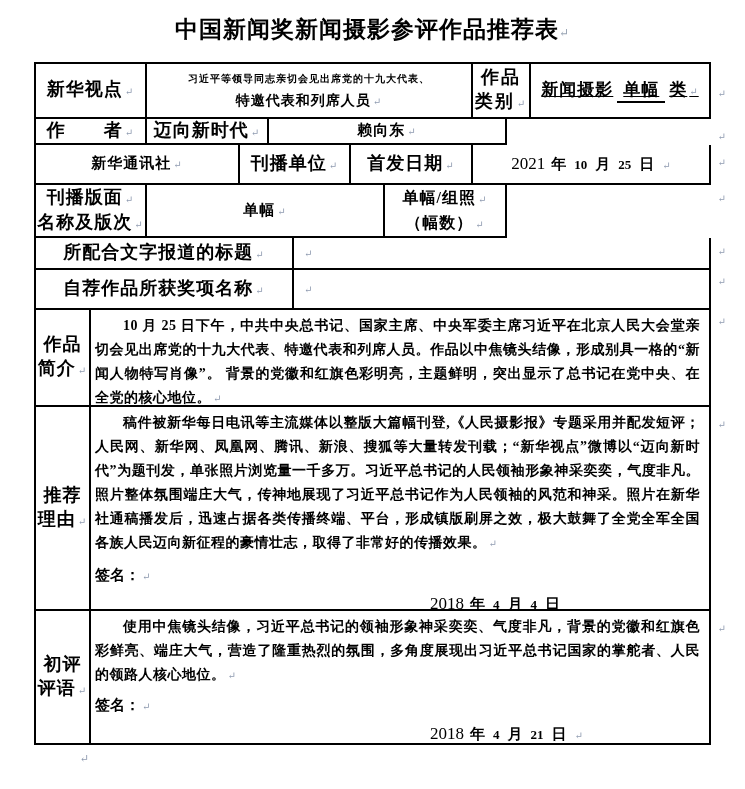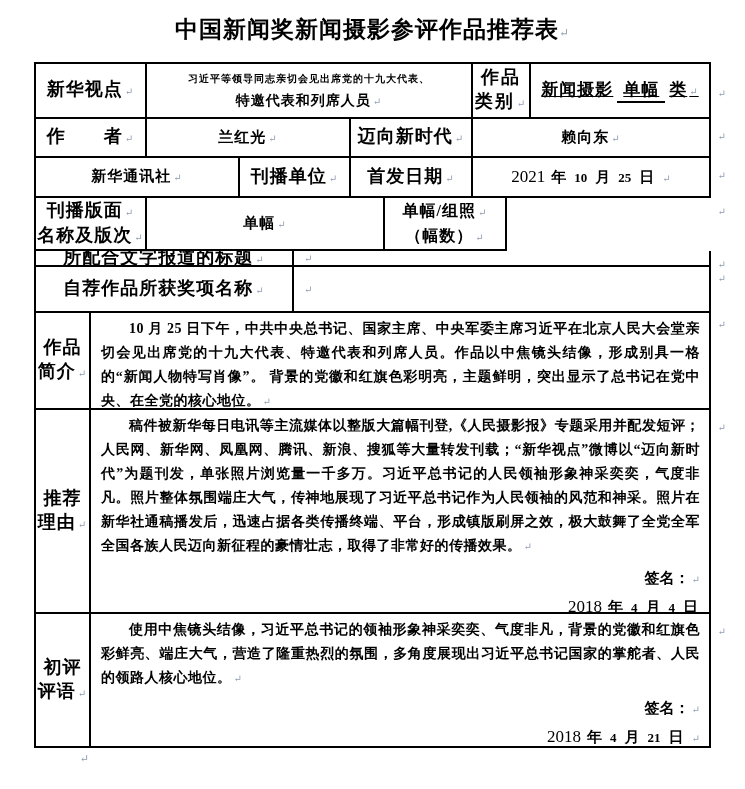--- a/index.html
+++ b/index.html
@@ -18,21 +18,21 @@
   }
   .row { display:flex; position:relative; }
   .cell {
     border-right:2px solid #000; border-bottom:2px solid #000;
     display:flex; flex-direction:column; align-items:center; justify-content:center;
     overflow:hidden;
   }
   .lbl { font-size:18px; font-weight:bold; letter-spacing:1px; line-height:24px; text-align:center; }
   .val { font-size:15px; font-weight:bold; letter-spacing:1px; line-height:22px; text-align:center; }
   .cell-par {
-    align-items:flex-end; justify-content:flex-start; padding:4px 9px 0 10px;
+    align-items:flex-start; justify-content:flex-start; padding:4px 9px 0 4px;
   }
   .para {
     font-size:14px; font-weight:bold; line-height:24px; text-align:justify;
     text-indent:2em; letter-spacing:0.5px;
   }
   .sig-line { font-size:15px; font-weight:bold; line-height:27px; text-indent:0; }
   .date-line { line-height:27px; margin-left:335px; white-space:nowrap; }
   .year { font-size:17px; font-weight:normal; }
   .md { font-size:13px; font-weight:bold; padding:0 2px; }
   .unit { font-size:15px; font-weight:bold; padding:0 2px; }
@@ -69,26 +69,23 @@
         <div class="catval">
           <span>新闻摄影</span>
           <span class="underlined">单幅</span>
           <span>类</span>
           <span class="pm">↵</span>
         </div>
       </div>
       <span class="pm pm-out" style="top:24px">↵</span>
     </div>
 
-    <div class="row" style="height:39px">
+    <div class="row" style="height:26px">
       <div class="cell" style="flex:0 0 111px">
         <div class="lbl"><span>作　　者</span><span class="pm">↵</span></div>
-      </div>
-      <div class="cell" style="flex:0 0 204px">
-        <div class="val"><span>兰红光</span><span class="pm">↵</span></div>
       </div>
       <div class="cell" style="flex:0 0 122px">
         <div class="lbl"><span>迈向新时代</span><span class="pm">↵</span></div>
       </div>
       <div class="cell" style="flex:0 0 238px">
         <div class="val"><span>赖向东</span><span class="pm">↵</span></div>
       </div>
       <span class="pm pm-out" style="top:12px">↵</span>
     </div>
 
@@ -124,31 +121,31 @@
       <div class="cell" style="flex:0 0 238px">
         <div class="val"><span>单幅</span><span class="pm">↵</span></div>
       </div>
       <div class="cell" style="flex:0 0 122px">
         <div class="lbl" style="font-size:16px;line-height:23px"><span>单幅/组照</span><span class="pm">↵</span></div>
         <div class="lbl" style="font-size:16px;line-height:23px"><span>（幅数）</span><span class="pm">↵</span></div>
       </div>
       <span class="pm pm-out" style="top:8px">↵</span>
     </div>
 
-    <div class="row" style="height:16px">
+    <div class="row" style="height:32px">
       <div class="cell" style="flex:0 0 258px">
         <div class="lbl"><span>所配合文字报道的标题</span><span class="pm">↵</span></div>
       </div>
       <div class="cell empty-cell" style="flex:0 0 417px">
         <span class="pm">↵</span>
       </div>
       <span class="pm pm-out" style="top:8px">↵</span>
     </div>
 
-    <div class="row" style="height:46px">
+    <div class="row" style="height:40px">
       <div class="cell" style="flex:0 0 258px">
         <div class="lbl"><span>自荐作品所获奖项名称</span><span class="pm">↵</span></div>
       </div>
       <div class="cell empty-cell" style="flex:0 0 417px">
         <span class="pm">↵</span>
       </div>
       <span class="pm pm-out" style="top:6px">↵</span>
     </div>
 
     <div class="row" style="height:97px">

